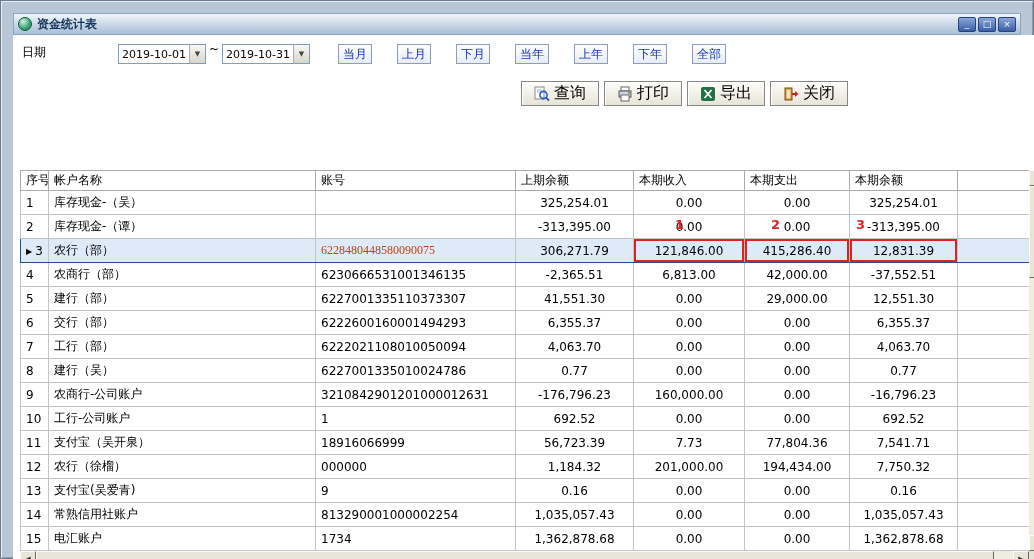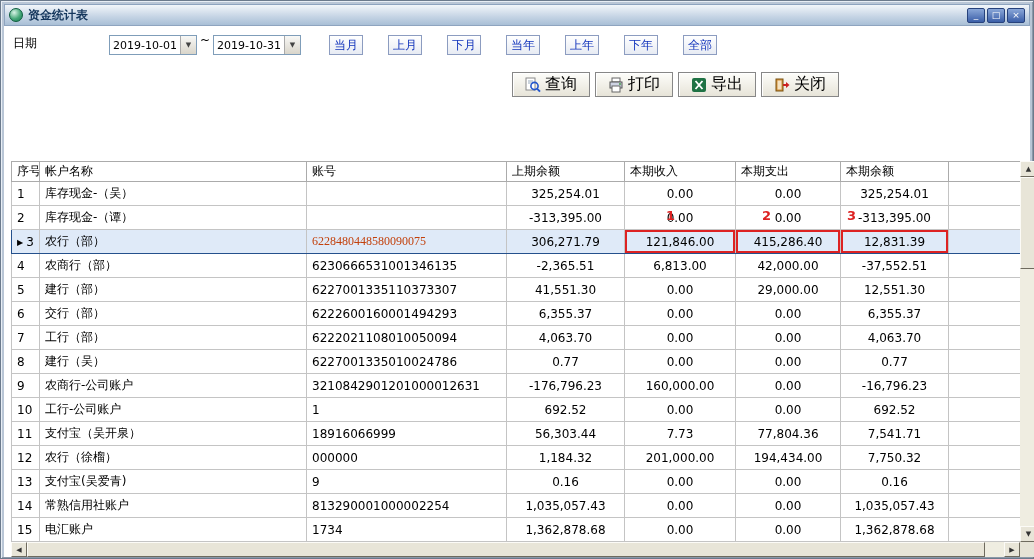--- a/index.html
+++ b/index.html
@@ -8,21 +8,21 @@
     width:1034px; height:559px;
     font-family:"DejaVu Sans", sans-serif;
     font-size:12px; color:#000;
     position:relative;
   }
   .window {
     width:1034px; height:559px;
     background:#b9c6d6;
     border:1px solid #6b7a8c;
     box-shadow: inset 1px 1px 0 #e8eef5, inset -1px -1px 0 #8b98a8;
-    padding:3px;
+    padding:12px;
     position:relative;
   }
   
   .titlebar {
     height:22px;
     background:linear-gradient(to bottom,#f2f6fa,#c4d3e4 60%,#a9bfd6);
     border:1px solid #8ea4bf;
     display:flex; align-items:center; gap:5px;
     padding:0 4px;
   }
@@ -363,21 +363,21 @@
               <td class="num">692.52</td>
               <td class="num">0.00</td>
               <td class="num">0.00</td>
               <td class="num">692.52</td>
               <td></td>
             </tr>
             <tr>
               <td>11</td>
               <td>支付宝（吴开泉）</td>
               <td>18916066999</td>
-              <td class="num">56,303.44</td>
+              <td class="num">56,723.39</td>
               <td class="num">7.73</td>
               <td class="num">77,804.36</td>
               <td class="num">7,541.71</td>
               <td></td>
             </tr>
             <tr>
               <td>12</td>
               <td>农行（徐榴）</td>
               <td>000000</td>
               <td class="num">1,184.32</td>

